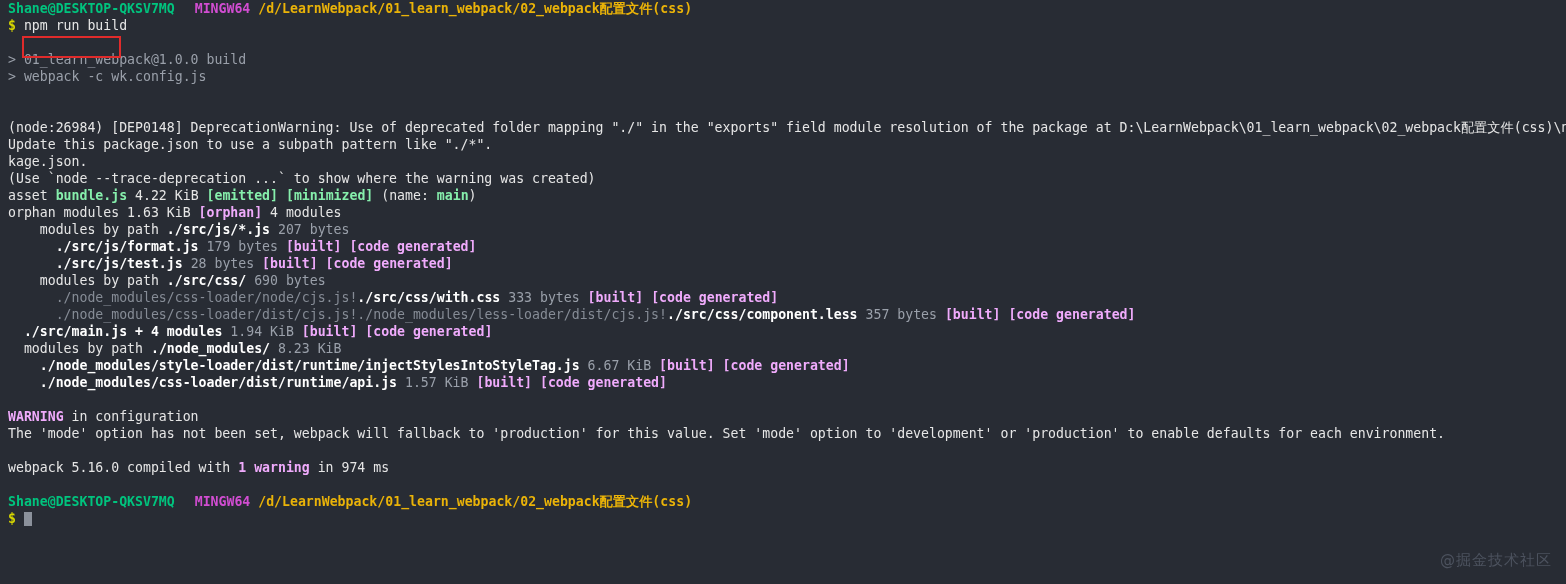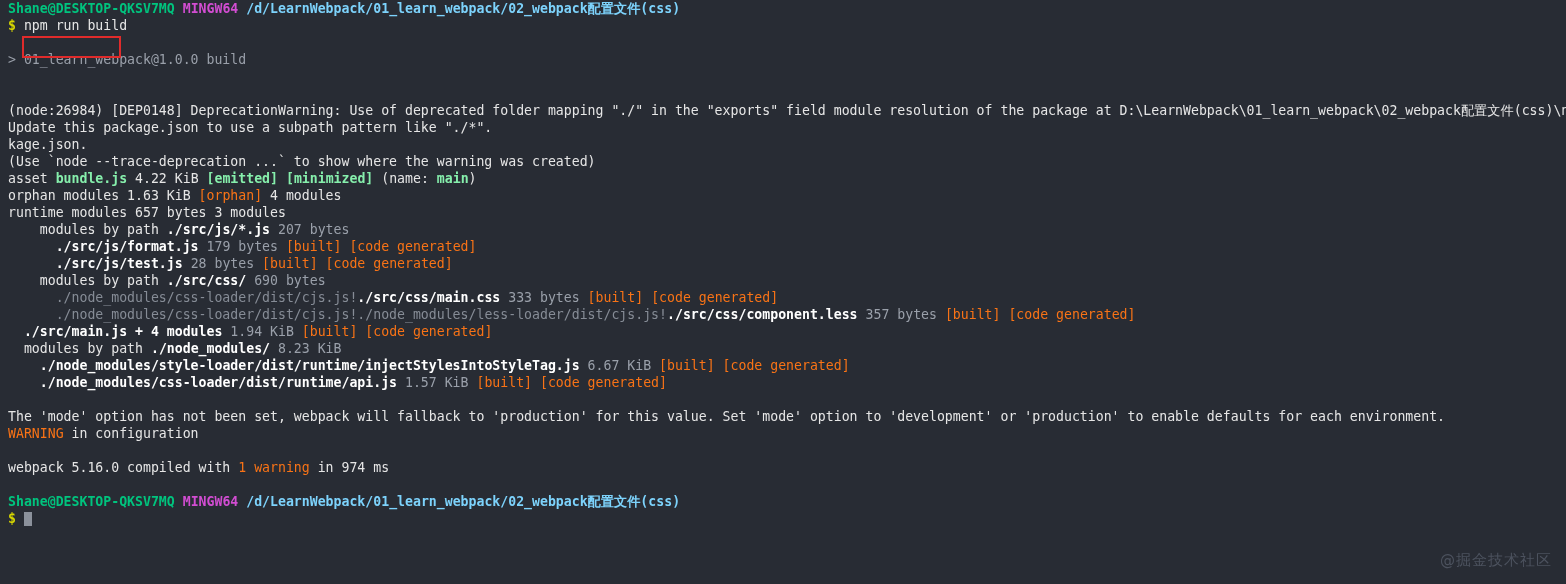--- a/index.html
+++ b/index.html
@@ -28,23 +28,23 @@
     white-space: pre;
     color: #d8dee9;
     letter-spacing: 0px;
     padding-left: 8px;
     box-sizing: border-box;
   }
   .blank { color: transparent; }
 
   
   .c-green   { color: #00c47e; font-weight: bold; }
-  .c-magenta { color: #d24dd2; font-weight: bold; }
-  .c-yellow  { color: #7dd3fc; font-weight: bold; }
-  .c-yellow-b{ color: #f97316; font-weight: normal; }
+  .c-magenta { color: #d24dd2; font-weight: bold; margin-left: 12px; }
+  .c-yellow  { color: #eab308; font-weight: bold; }
+  .c-yellow-b{ color: #f0abfc; font-weight: bold; }
   .c-white   { color: #e6e6e6; }
   .c-bright  { color: #ffffff; font-weight: bold; }
   .c-dim     { color: #9aa0aa; }
   .c-dimmer  { color: #868c96; }
   .c-emgreen { color: #86efac; font-weight: bold; }
 
   .prompt-dollar { color: #d7d700; font-weight: bold; }
 
   
   #cmd-line { position: relative; }
@@ -83,52 +83,52 @@
 
 <div id="terminal">
 
   <div class="line"><span class="c-green">Shane@DESKTOP-QKSV7MQ</span><span class="c-white"> </span><span class="c-magenta">MINGW64</span><span class="c-white"> </span><span class="c-yellow">/d/LearnWebpack/01_learn_webpack/02_webpack配置文件(css)</span></div>
 
   <div class="line" id="cmd-line"><span class="prompt-dollar">$</span><span class="c-white"> </span><span class="c-white">npm run build</span><span class="cmd-highlight"></span></div>
 
   <div class="line blank">.</div>
 
   <div class="line c-dim">&gt; 01_learn_webpack@1.0.0 build</div>
+  <div class="line c-dim">&gt; webpack -c wk.config.js</div>
 
   <div class="line blank">.</div>
   <div class="line blank">.</div>
 
   <div class="line c-white">(node:26984) [DEP0148] DeprecationWarning: Use of deprecated folder mapping "./" in the "exports" field module resolution of the package at D:\LearnWebpack\01_learn_webpack\02_webpack配置文件(css)\node_modules\postcss\pac</div>
   <div class="line c-white">Update this package.json to use a subpath pattern like "./*".</div>
   <div class="line c-white">kage.json.</div>
   <div class="line c-white">(Use `node --trace-deprecation ...` to show where the warning was created)</div>
 
   <div class="line"><span class="c-white">asset </span><span class="c-emgreen">bundle.js</span><span class="c-white"> 4.22 KiB </span><span class="c-emgreen">[emitted]</span><span class="c-white"> </span><span class="c-emgreen">[minimized]</span><span class="c-white"> (name: </span><span class="c-emgreen">main</span><span class="c-white">)</span></div>
 
   <div class="line"><span class="c-white">orphan modules 1.63 KiB </span><span class="c-yellow-b">[orphan]</span><span class="c-white"> 4 modules</span></div>
 
-  <div class="line c-white">runtime modules 657 bytes 3 modules</div>
 
   <div id="tree">
       <div class="line"><span>    </span><span class="c-white">modules by path </span><span class="c-bright">./src/js/*.js</span><span class="c-dim"> 207 bytes</span></div>
       <div class="line"><span>      </span><span class="c-bright">./src/js/format.js</span><span class="c-dim"> 179 bytes </span><span class="c-yellow-b">[built] [code generated]</span></div>
       <div class="line"><span>      </span><span class="c-bright">./src/js/test.js</span><span class="c-dim"> 28 bytes </span><span class="c-yellow-b">[built] [code generated]</span></div>
       <div class="line"><span>    </span><span class="c-white">modules by path </span><span class="c-bright">./src/css/</span><span class="c-dim"> 690 bytes</span></div>
-      <div class="line"><span>      </span><span class="c-dimmer">./node_modules/css-loader/dist/cjs.js!</span><span class="c-bright">./src/css/main.css</span><span class="c-dim"> 333 bytes </span><span class="c-yellow-b">[built] [code generated]</span></div>
+      <div class="line"><span>      </span><span class="c-dimmer">./node_modules/css-loader/node/cjs.js!</span><span class="c-bright">./src/css/with.css</span><span class="c-dim"> 333 bytes </span><span class="c-yellow-b">[built] [code generated]</span></div>
       <div class="line"><span>      </span><span class="c-dimmer">./node_modules/css-loader/dist/cjs.js!./node_modules/less-loader/dist/cjs.js!</span><span class="c-bright">./src/css/component.less</span><span class="c-dim"> 357 bytes </span><span class="c-yellow-b">[built] [code generated]</span></div>
       <div class="line"><span>  </span><span class="c-bright">./src/main.js + 4 modules</span><span class="c-dim"> 1.94 KiB </span><span class="c-yellow-b">[built] [code generated]</span></div>
       <div class="line"><span>  </span><span class="c-white">modules by path </span><span class="c-bright">./node_modules/</span><span class="c-dim"> 8.23 KiB</span></div>
       <div class="line"><span>    </span><span class="c-bright">./node_modules/style-loader/dist/runtime/injectStylesIntoStyleTag.js</span><span class="c-dim"> 6.67 KiB </span><span class="c-yellow-b">[built] [code generated]</span></div>
       <div class="line"><span>    </span><span class="c-bright">./node_modules/css-loader/dist/runtime/api.js</span><span class="c-dim"> 1.57 KiB </span><span class="c-yellow-b">[built] [code generated]</span></div>
     </div>
 
   <div class="line blank">.</div>
 
+  <div class="line"><span class="c-yellow-b">WARNING</span><span class="c-white"> in configuration</span></div>
   <div class="line c-white">The 'mode' option has not been set, webpack will fallback to 'production' for this value. Set 'mode' option to 'development' or 'production' to enable defaults for each environment.</div>
-  <div class="line"><span class="c-yellow-b">WARNING</span><span class="c-white"> in configuration</span></div>
 
   <div class="line blank">.</div>
 
   <div class="line"><span class="c-white">webpack 5.16.0 compiled with </span><span class="c-yellow-b">1 warning</span><span class="c-white"> in 974 ms</span></div>
 
   <div class="line blank">.</div>
 
   <div class="line"><span class="c-green">Shane@DESKTOP-QKSV7MQ</span><span class="c-white"> </span><span class="c-magenta">MINGW64</span><span class="c-white"> </span><span class="c-yellow">/d/LearnWebpack/01_learn_webpack/02_webpack配置文件(css)</span></div>
 
   <div class="line"><span class="prompt-dollar">$</span><span class="c-white"> </span><span class="cursor-block"></span></div>

